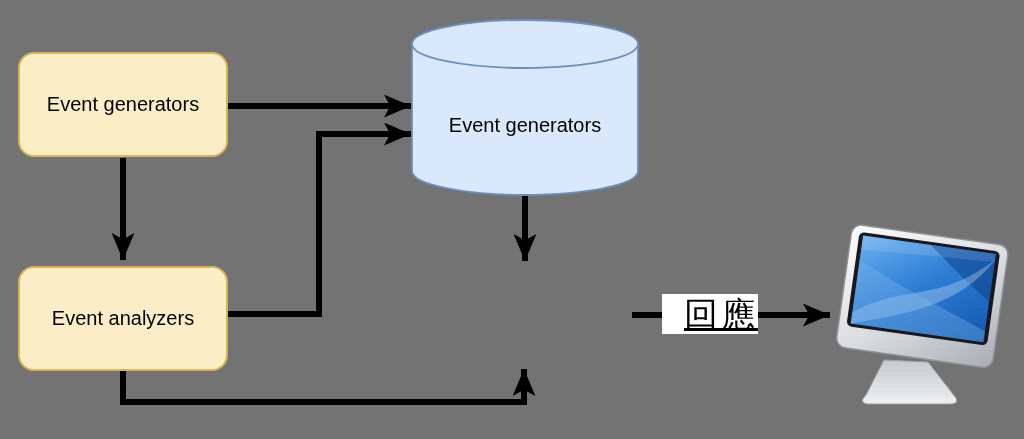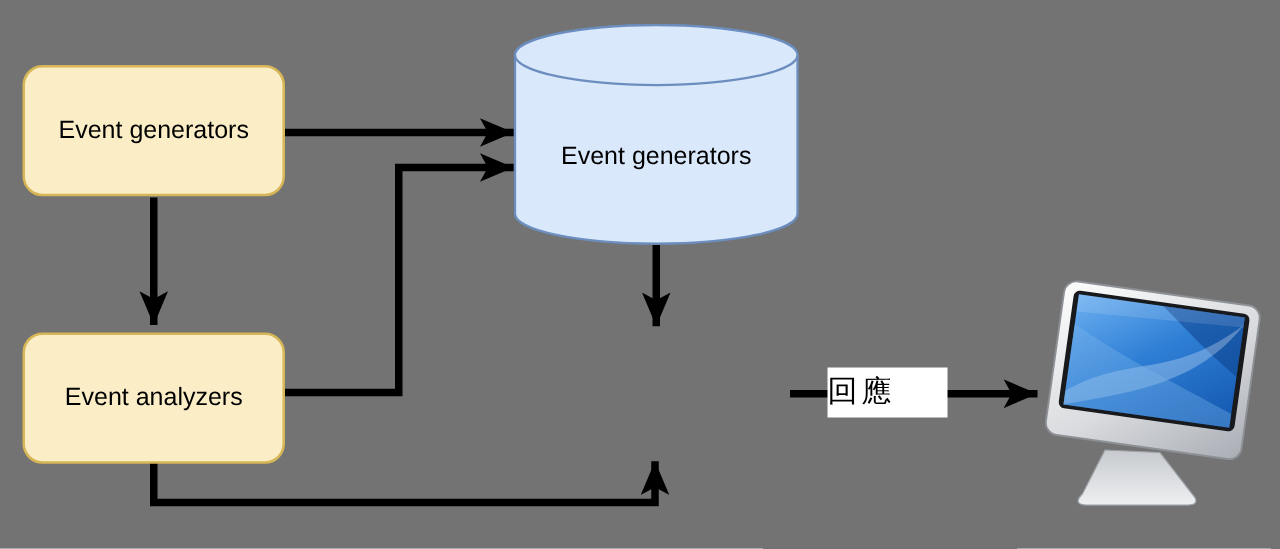--- a/index.html
+++ b/index.html
@@ -17,22 +17,22 @@
   }
   .node-generators{left:18px; top:52px;}
   .node-analyzers{left:18px; top:266px;}
   .node-response{left:420px; top:263px;}
   .db-label{
     position:absolute; left:412px; top:114px; width:226px;
     text-align:center; font-size:20px; color:#000;
   }
   .edge-label{
     position:absolute; left:662px; top:294px; width:96px;
-    text-align:left; font-size:24px; line-height:40px; color:#000;
-    background:#ffffff; letter-spacing:3px; font-family:"Liberation Sans", sans-serif;
+    text-align:right; font-size:34px; line-height:40px; color:#000;
+    background:#ffffff; letter-spacing:3px; font-family:"Liberation Sans", sans-serif;text-decoration:underline;
   }
   svg .edge{stroke:#000000; stroke-width:6; fill:none; stroke-linejoin:miter;}
 </style>
 </head>
 <body>
 
 <div class="canvas">
 
   <svg class="layer" width="1024" height="439" viewBox="0 0 1024 439">
     <defs>

